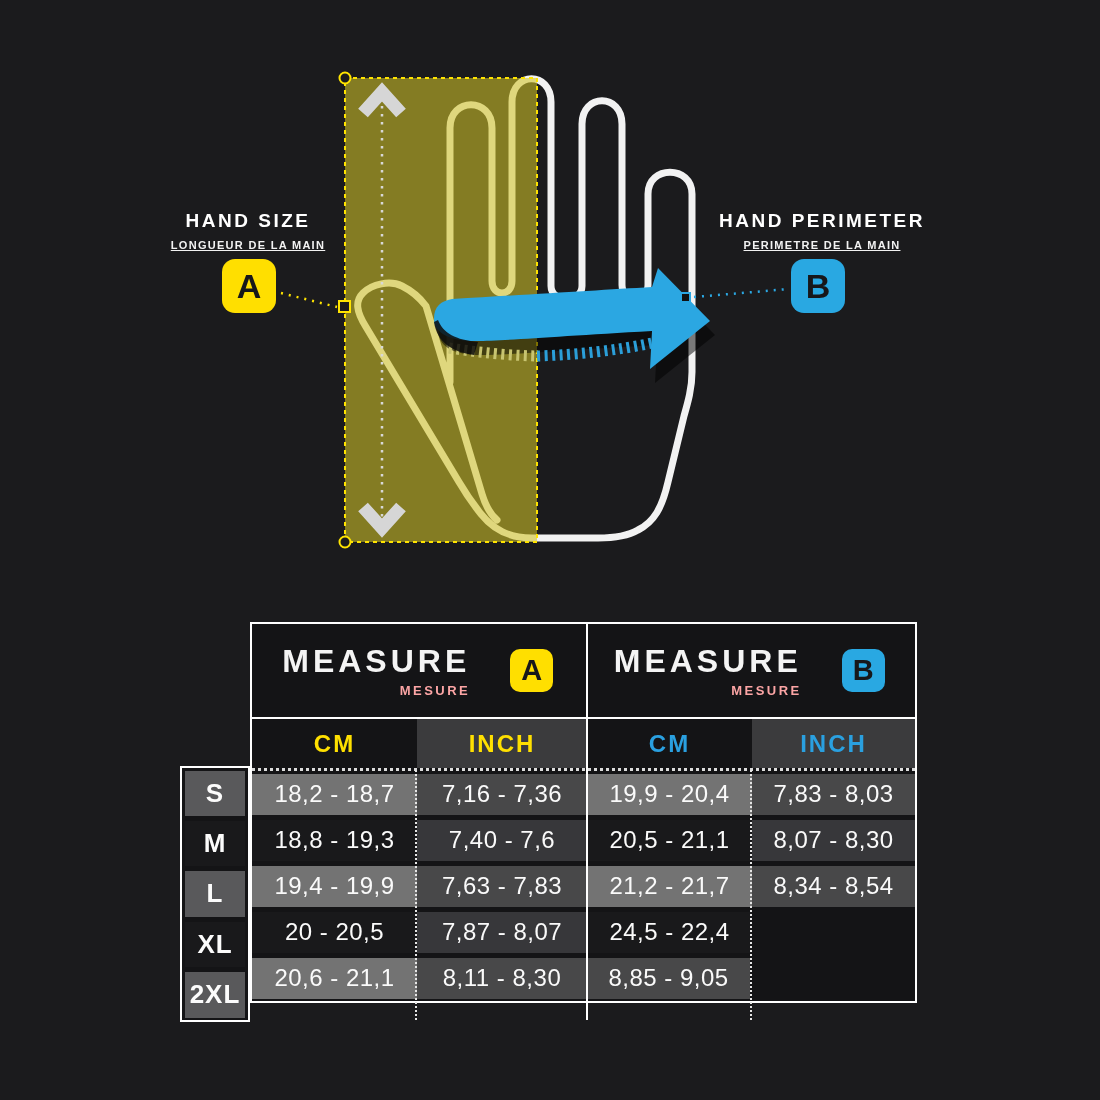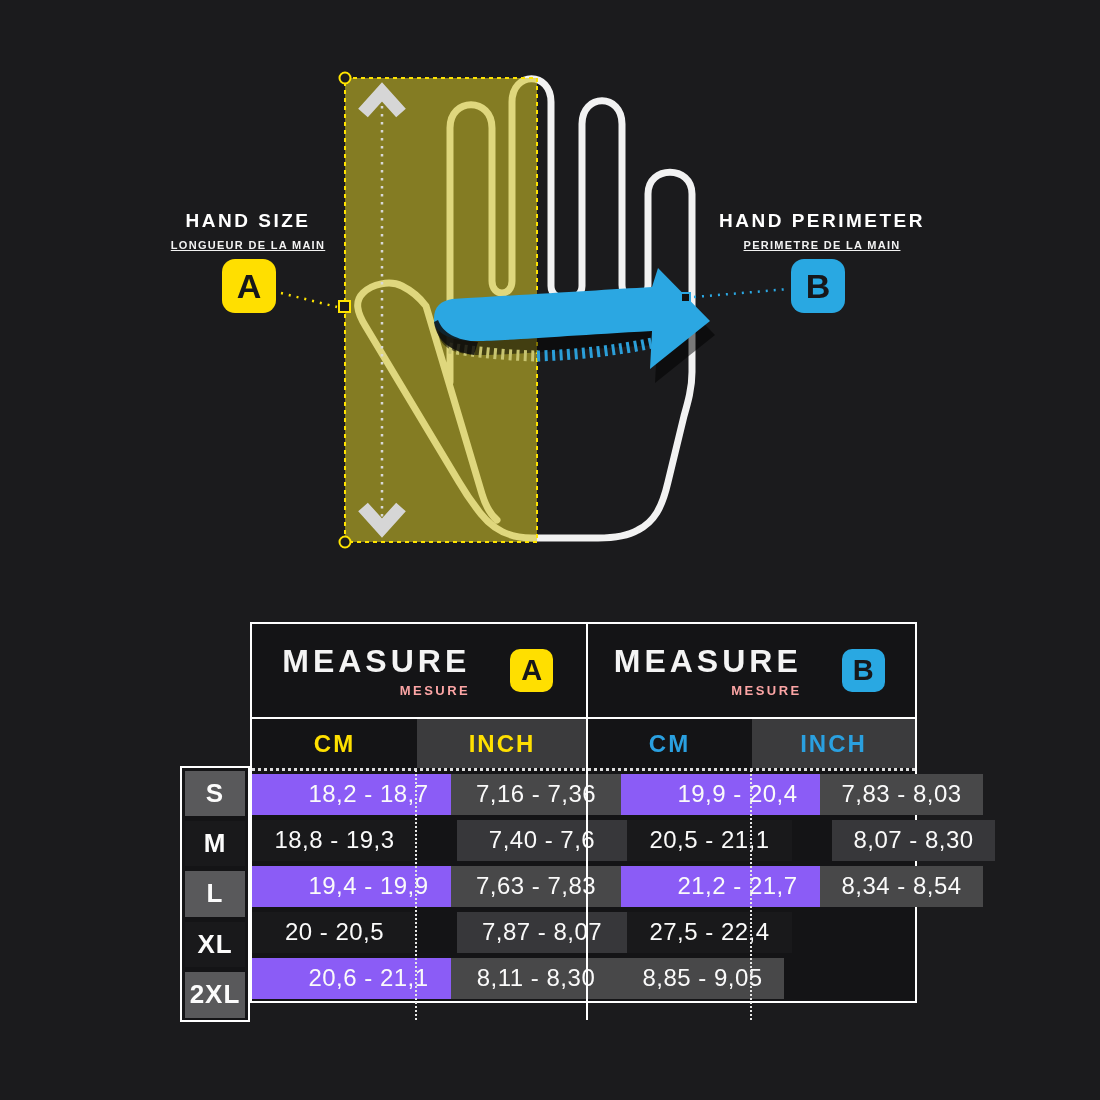--- a/index.html
+++ b/index.html
@@ -42,24 +42,24 @@
   .sub-cell.inch{background:#3b3b3d;}
   .sub-cell.ya{color:#ffe000;}
   .sub-cell.bb{color:#2aa0e0;}
   .w1{width:165px;} .w2{width:170px;} .w3{width:165px;} .w4{width:163px;}
 
   .rows{position:absolute;left:0;top:147px;width:663px;bottom:0;
         display:grid;grid-template-rows:repeat(5,1fr);}
   .drow{display:flex;}
   .dcell{margin:2.5px 0;display:flex;align-items:center;justify-content:center;
          font-size:24px;font-weight:500;letter-spacing:0.5px;color:#fafafa;}
-  .drow.light .cm{background:#8b5cf6;padding-left:34px;}
+  .drow.light .cm{background:#737373;}
   .drow.light .inch{background:#484849;}
   .drow.dark .cm{background:#19191b;}
-  .drow.dark .inch{background:#37373a;margin-left:40px;}
+  .drow.dark .inch{background:#37373a;}
 
   .vline-solid{position:absolute;left:334px;top:0;width:2px;height:396px;background:#ffffff;}
   .vline-dot1{position:absolute;left:163px;top:146px;height:250px;border-left:2px dotted #e6e6e6;}
   .vline-dot2{position:absolute;left:498px;top:146px;height:250px;border-left:2px dotted #e6e6e6;}
   .hline-solid{position:absolute;left:0;top:93px;width:663px;height:2px;background:#ffffff;}
   .hline-dot{position:absolute;left:0;top:144px;width:663px;border-top:3px dotted #dcdcdc;}
 
   .table-labels{position:absolute;left:180px;top:766px;width:70px;height:256px;
                 box-sizing:border-box;border:2px solid #ffffff;background:#141416;
                 display:grid;grid-template-rows:repeat(5,1fr);}
@@ -185,21 +185,21 @@
         </div>
         <div class="drow light">
           <div class="dcell cm w1">19,4 - 19,9</div>
           <div class="dcell inch w2">7,63 - 7,83</div>
           <div class="dcell cm w3">21,2 - 21,7</div>
           <div class="dcell inch w4">8,34 - 8,54</div>
         </div>
         <div class="drow dark">
           <div class="dcell cm w1">20 - 20,5</div>
           <div class="dcell inch w2">7,87 - 8,07</div>
-          <div class="dcell cm w3">27,5 - 22,4</div>
+          <div class="dcell cm w3">24,5 - 22,4</div>
         </div>
         <div class="drow light">
           <div class="dcell cm w1">20,6 - 21,1</div>
           <div class="dcell inch w2">8,11 - 8,30</div>
           <div class="dcell inch w4">8,85 - 9,05</div>
         </div>
       </div>
 
       <div class="hline-solid"></div>
       <div class="hline-dot"></div>

